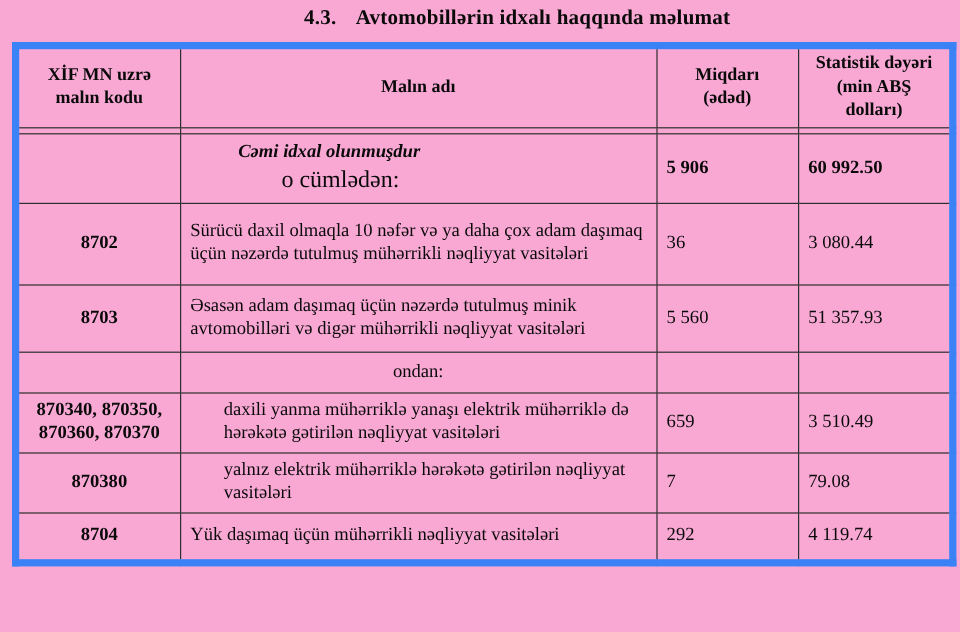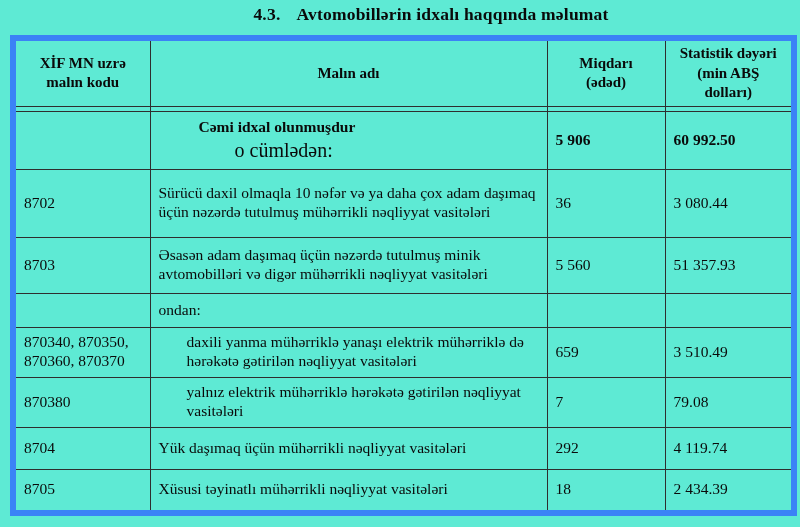--- a/index.html
+++ b/index.html
@@ -9,21 +9,21 @@
     width: 800px;
     height: 527px;
     font-family: "Liberation Serif", serif;
     color: #0a0a0a;
     -webkit-font-smoothing: antialiased;
   }
   .page {
     position: relative;
     width: 800px;
     height: 527px;
-    background: #5eead4;
+    background: #f9a8d4;
     overflow: hidden;
   }
   .title {
     padding-top: 4px;
     text-align: center;
     font-weight: bold;
     font-size: 17.5px;
     letter-spacing: 0.2px;
     padding-left: 62px; 
     white-space: nowrap;
@@ -61,30 +61,31 @@
   tr.spacer td  { padding: 0; }
   tr.r-total    { height: 58px; }
   tr.r-8702     { height: 68px; }
   tr.r-8703     { height: 56px; }
   tr.r-ondan    { height: 34px; }
   tr.r-hybrid   { height: 50px; }
   tr.r-electric { height: 50px; }
   tr.r-8704     { height: 42px; }
   tr.r-8705     { height: 44px; }
 
-  td.code { text-align: left; }
+  td.code { text-align: center; font-weight: bold; }
   td.num  { text-align: left; padding-right: 17px; }
   td.num.b{ font-weight: bold; }
   td.name { text-align: left; }
   td.name.indent { padding-left: 36px; }
-  td.name.center { }
+  td.name.center { text-align: center; }
 
   .tot-main {
     font-weight: bold;
     padding-left: 40px;
+    font-style: italic;
   }
   .tot-note {
     font-size: 20px;
     padding-left: 76px;
     padding-top: 1px;
   }
   .hline { display: block; }
 </style>
 </head>
 <body>
@@ -174,21 +175,15 @@
         <td class="num">79.08</td>
       </tr>
 
       <tr class="r-8704">
         <td class="code">8704</td>
         <td class="name">Yük daşımaq üçün mühərrikli nəqliyyat vasitələri</td>
         <td class="num">292</td>
         <td class="num">4 119.74</td>
       </tr>
 
-      <tr class="r-8705">
-        <td class="code">8705</td>
-        <td class="name">Xüsusi təyinatlı mühərrikli nəqliyyat vasitələri</td>
-        <td class="num">18</td>
-        <td class="num">2 434.39</td>
-      </tr>
     </tbody>
   </table>
 </div>
 
 </body></html>

